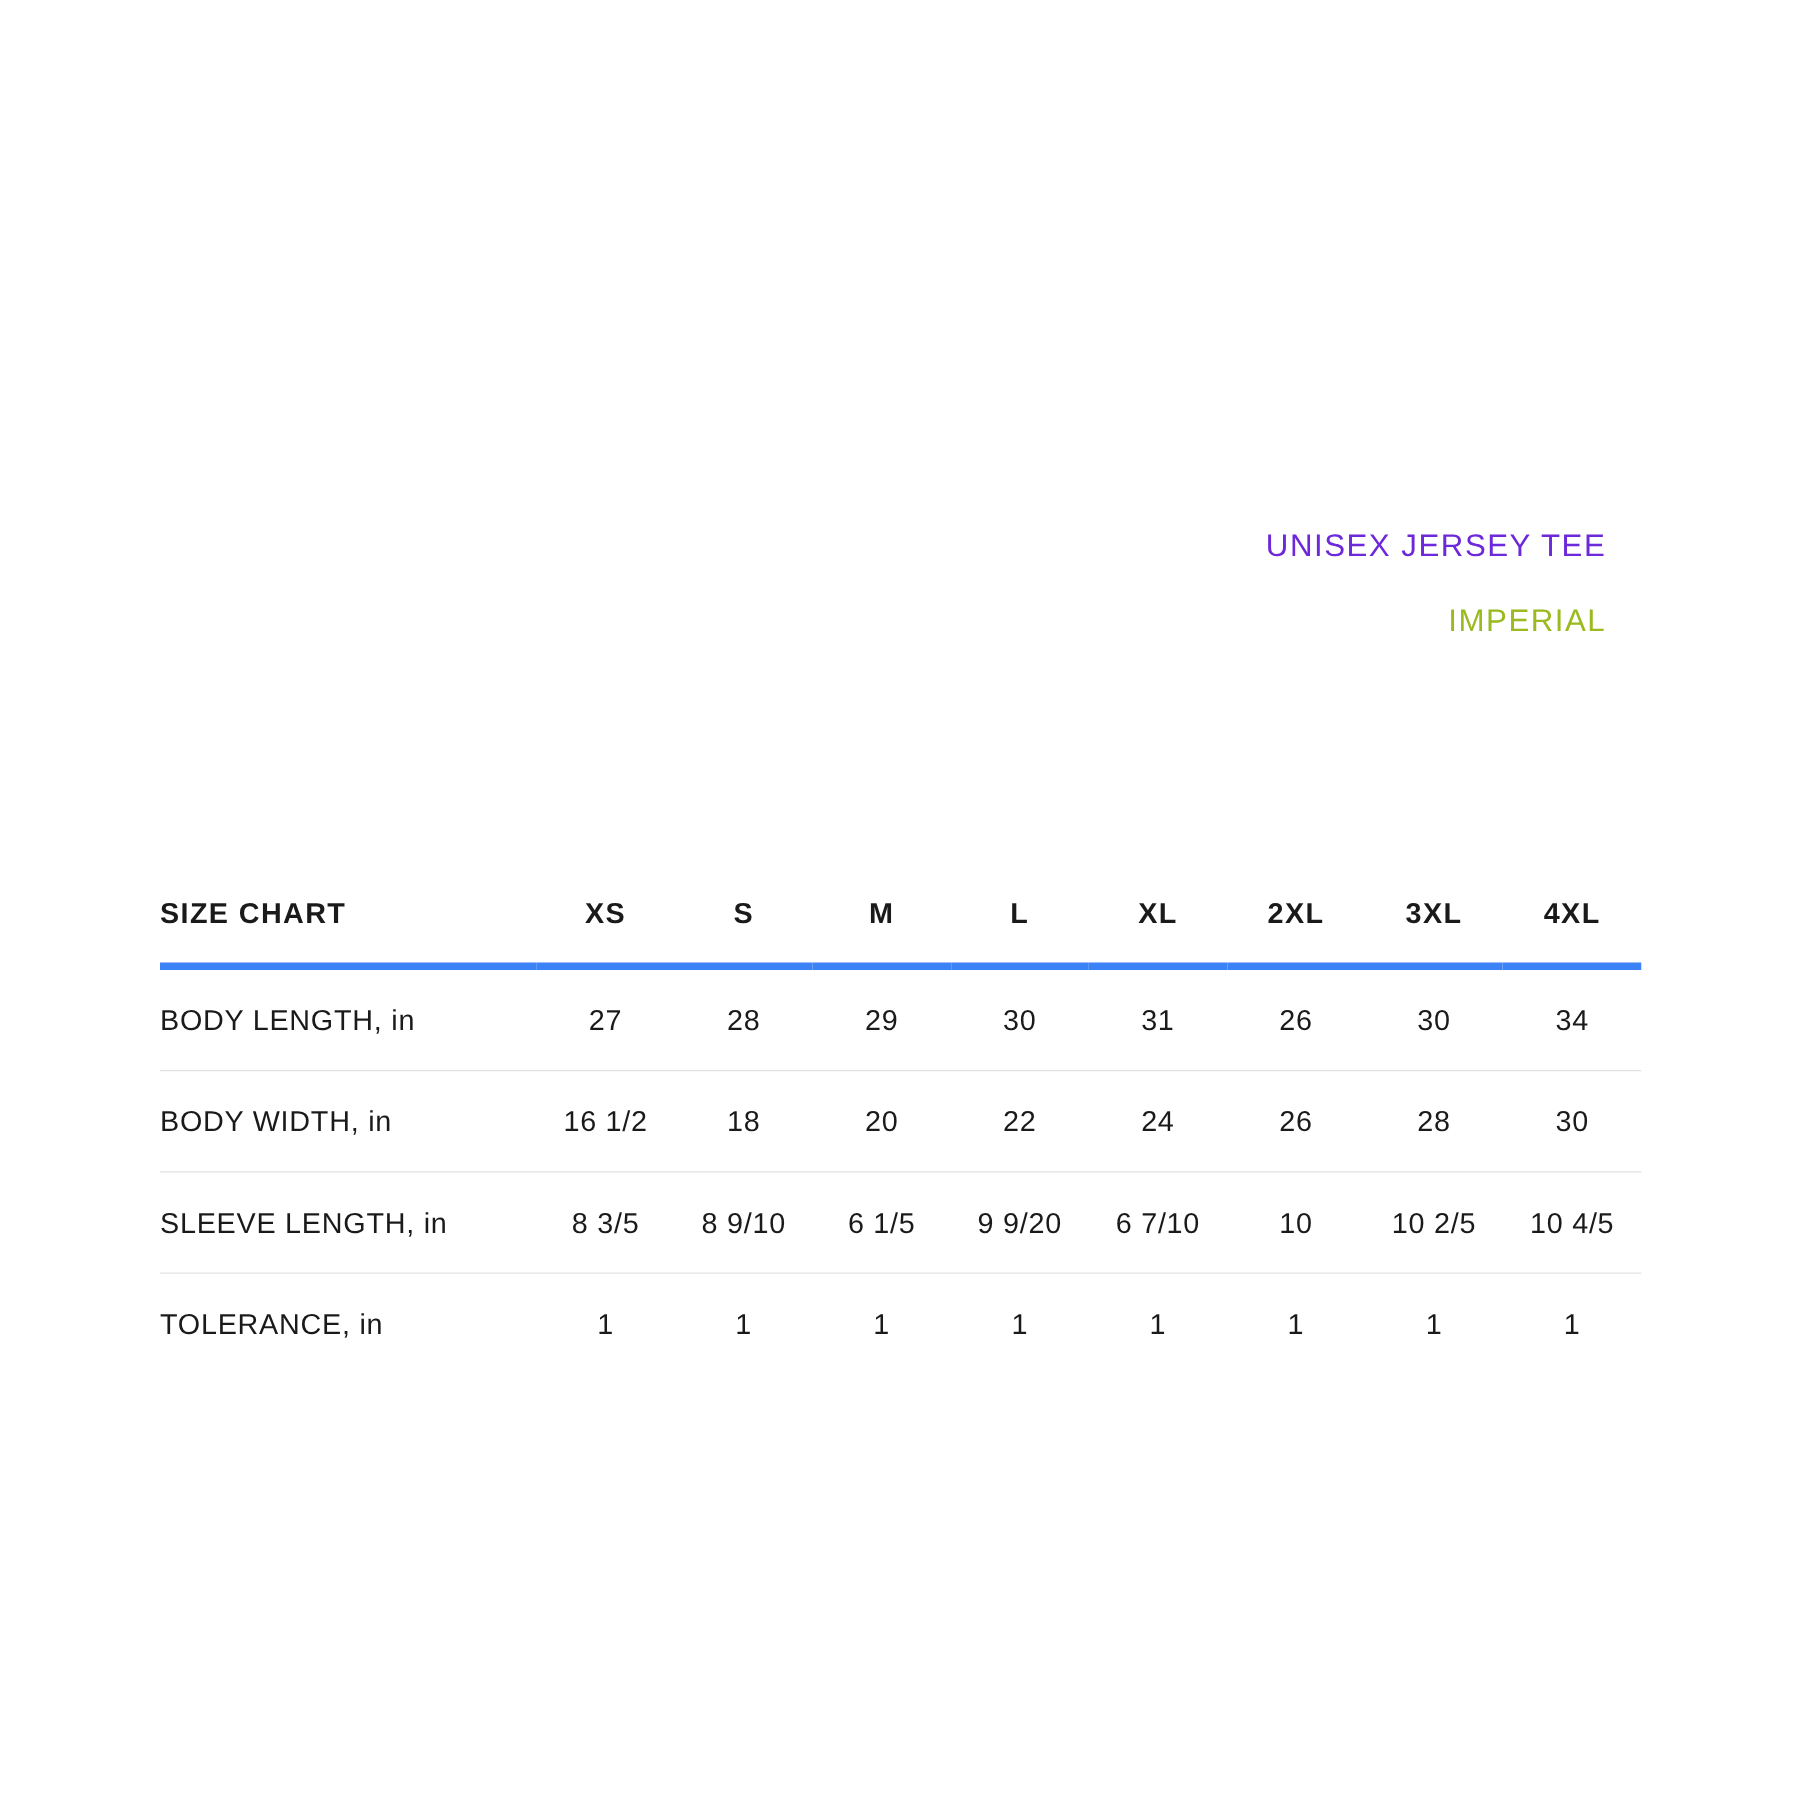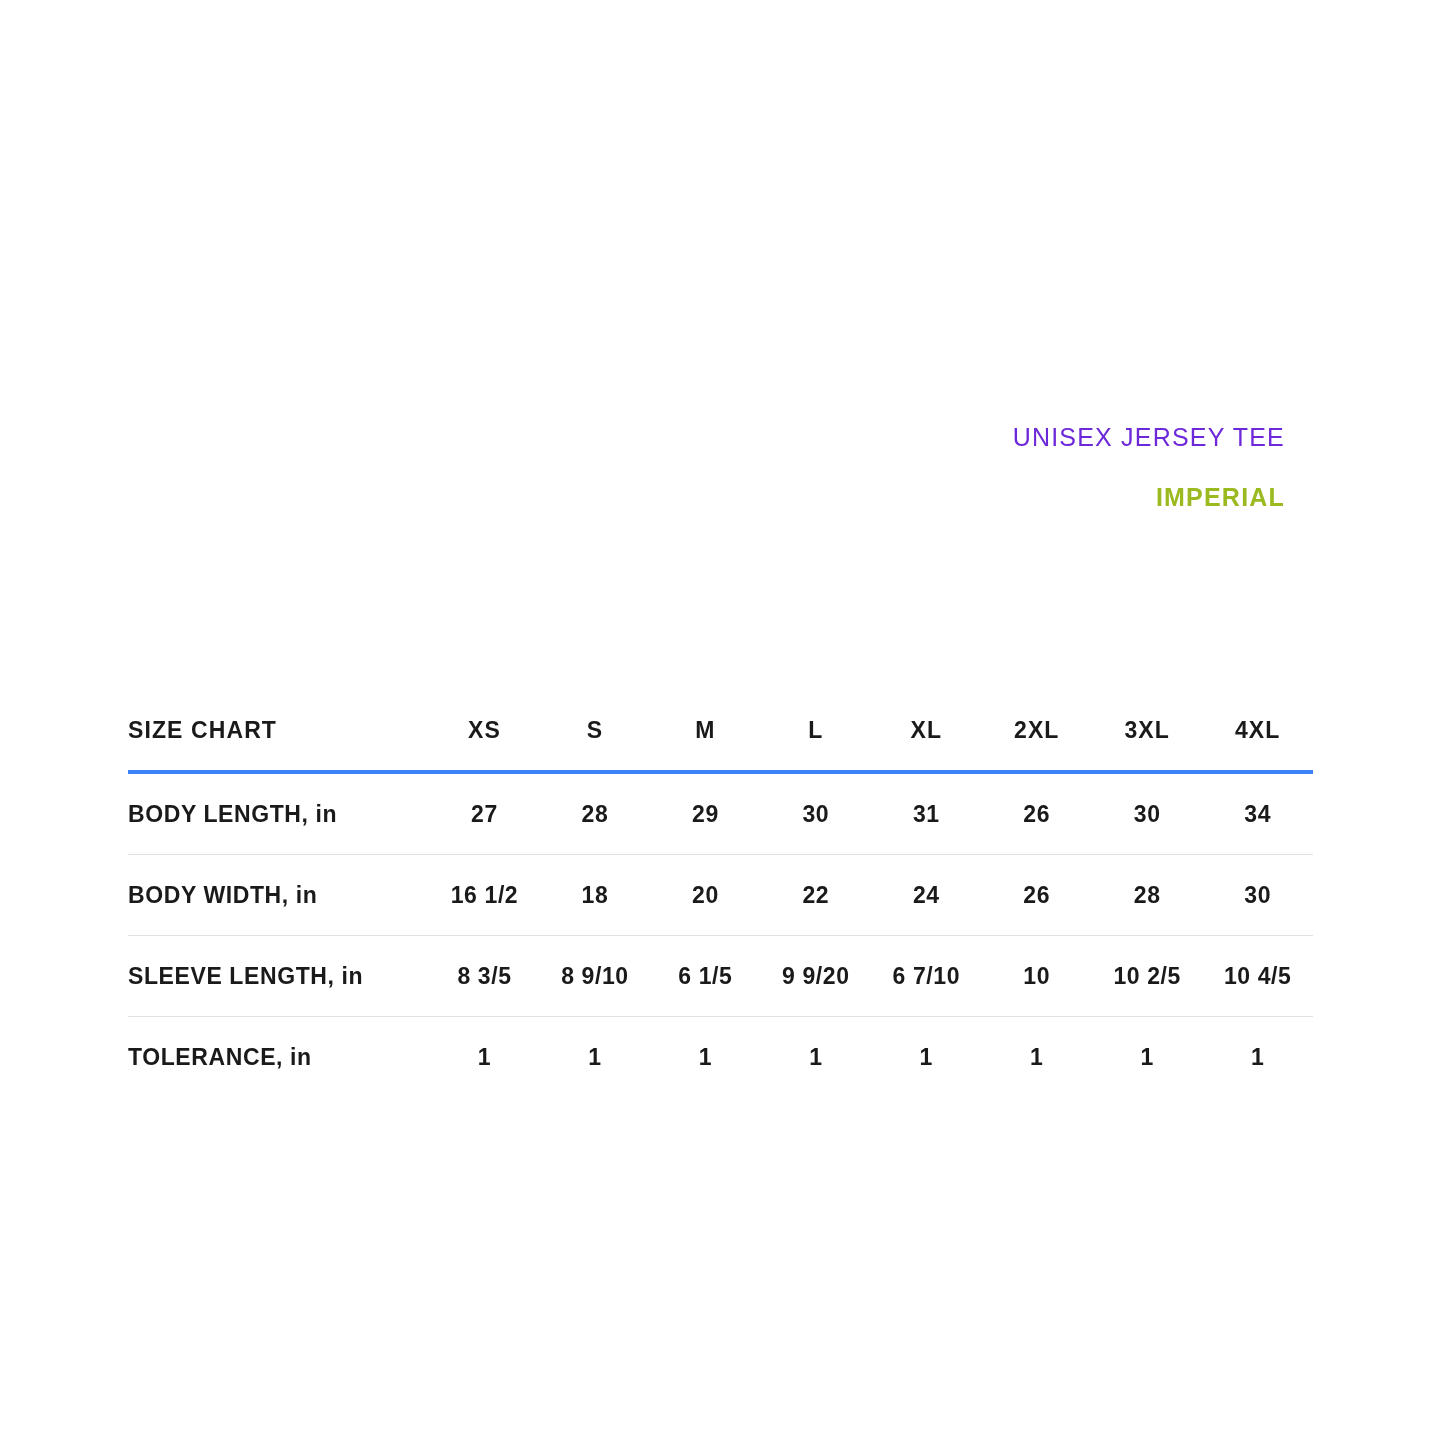--- a/index.html
+++ b/index.html
@@ -33,21 +33,21 @@
     letter-spacing: 1.2px;
     color: #6d28d9;
     font-weight: 400;
     line-height: 1.4;
     white-space: nowrap;
   }
   .header .unit-label {
     margin-top: 28px;
     font-size: 25px;
     letter-spacing: 1.2px;
-    font-weight: 700;
+    font-weight: 400;
     color: #9aba1f;
     white-space: nowrap;
   }
 
   
   .table-wrap {
     position: absolute;
     top: 690px;
     left: 128px;
     width: 1185px;
@@ -55,32 +55,32 @@
   table.size-chart {
     border-collapse: collapse;
     width: 100%;
     table-layout: fixed;
   }
   table.size-chart th,
   table.size-chart td {
     padding: 0;
     height: 80px;
     vertical-align: middle;
-    font-weight: 700;
+    font-weight: 400;
     font-size: 23px;
     letter-spacing: 0.6px;
     color: #1a1a1a;
     text-align: center;
   }
   table.size-chart thead th {
     font-weight: 700;
     letter-spacing: 1.1px;
   }
   table.size-chart thead tr {
-    border-bottom: 4px solid #3b82f6;
+    border-bottom: 6px solid #3b82f6;
   }
   table.size-chart tbody tr {
     border-bottom: 1px solid #e2e2e2;
   }
   table.size-chart tbody tr:last-child {
     border-bottom: none;
   }
   .col-label {
     text-align: left !important;
     width: 300px;

